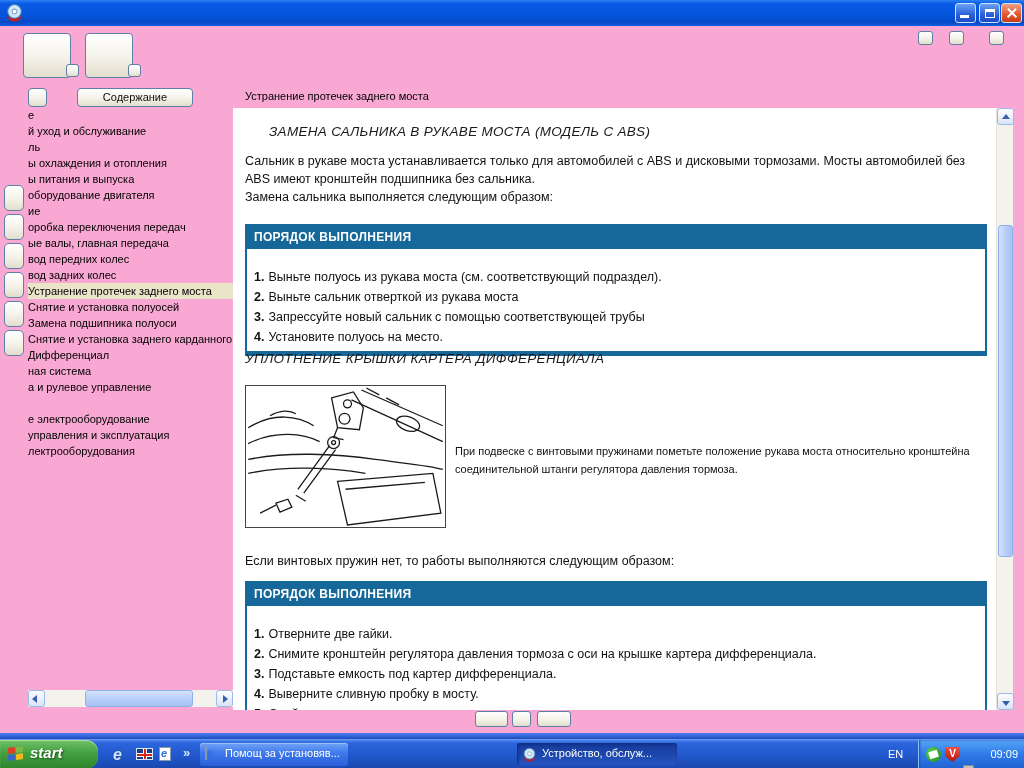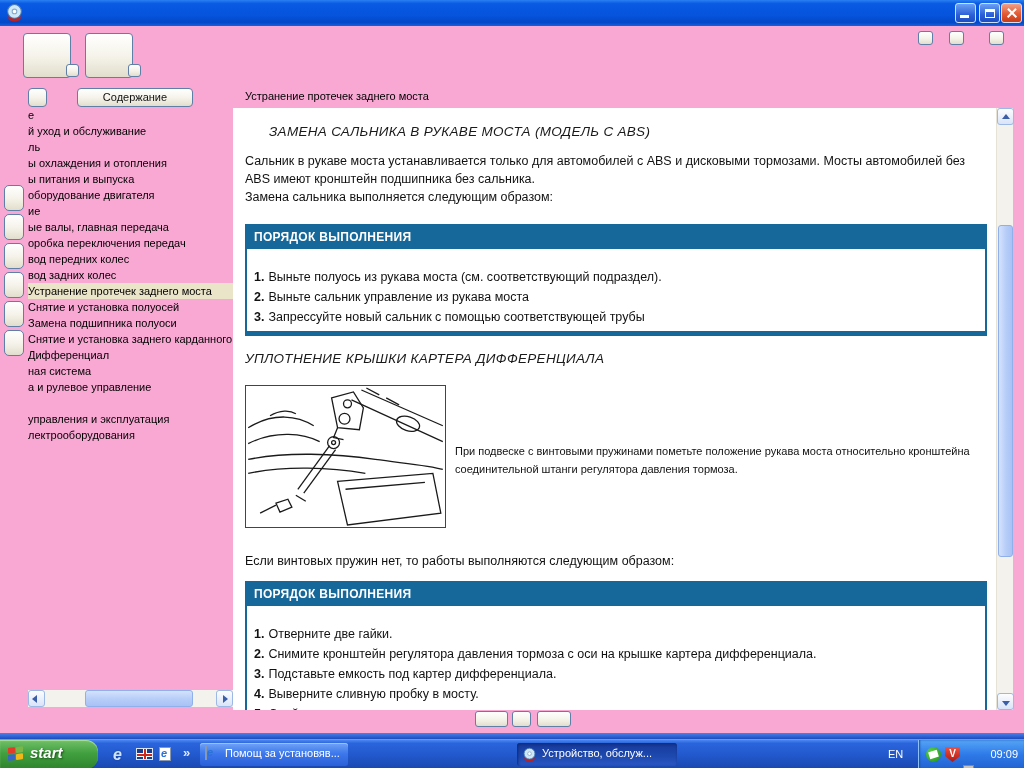--- a/index.html
+++ b/index.html
@@ -153,32 +153,33 @@
   <div class="xpbtn minicol-btn" style="top:330px;"></div>
 
   <div class="toc-list">
     <div class="toc-item">е</div>
     <div class="toc-item">й уход и обслуживание</div>
     <div class="toc-item">ль</div>
     <div class="toc-item">ы охлаждения и отопления</div>
     <div class="toc-item">ы питания и выпуска</div>
     <div class="toc-item">оборудование двигателя</div>
     <div class="toc-item">ие</div>
+    <div class="toc-item">оробка переключения передач</div>
     <div class="toc-item">ые валы, главная передача</div>
-    <div class="toc-item">оробка переключения передач</div>
     <div class="toc-item">вод передних колес</div>
     <div class="toc-item">вод задних колес</div>
     <div class="toc-item selected">Устранение протечек заднего моста</div>
     <div class="toc-item">Снятие и установка полуосей</div>
     <div class="toc-item">Замена подшипника полуоси</div>
     <div class="toc-item">Снятие и установка заднего карданного</div>
     <div class="toc-item">Дифференциал</div>
     <div class="toc-item">ная система</div>
     <div class="toc-item">а и рулевое управление</div>
     <div class="toc-item"></div>
+    <div class="toc-item">е электрооборудование</div>
     <div class="toc-item">управления и эксплуатация</div>
     <div class="toc-item">лектрооборудования</div>
   </div>
 
   <div class="hscroll">
     <div class="sbtn" style="left:0; top:0;">
         <span class="arrow left"></span>
       </div>
     <div class="hthumb"></div>
     <div class="sbtn" style="right:0; top:0;">
@@ -190,22 +191,23 @@
     <div class="sec-title" style="top:16px;margin-left:24px;">ЗАМЕНА САЛЬНИКА В РУКАВЕ МОСТА (МОДЕЛЬ С ABS)</div>
     <div class="para" style="top:44px;">
       <span style="display:block;">Сальник в рукаве моста устанавливается только для автомобилей с ABS и дисковыми тормозами. Мосты автомобилей без ABS имеют кронштейн подшипника без сальника.</span>
       <span style="display:block;">Замена сальника выполняется следующим образом:</span>
     </div>
 
     <div class="proc-box" style="top:116px; border-bottom-width:5px;">
       <div class="proc-head">ПОРЯДОК ВЫПОЛНЕНИЯ</div>
       <div class="proc-body">
         <div class="step"><span class="stepnum">1.</span><span>Выньте полуось из рукава моста (см. соответствующий подраздел).</span></div>
-        <div class="step"><span class="stepnum">2.</span><span>Выньте сальник управление из рукава моста</span></div>
+        <div class="step"><span class="stepnum">2.</span><span>Выньте сальник отверткой из рукава моста</span></div>
         <div class="step"><span class="stepnum">3.</span><span>Запрессуйте новый сальник с помощью соответствующей трубы</span></div>
+        <div class="step"><span class="stepnum">4.</span><span>Установите полуось на место.</span></div>
       </div>
     </div>
 
     <div class="sec-title" style="top:243px;">УПЛОТНЕНИЕ КРЫШКИ КАРТЕРА ДИФФЕРЕНЦИАЛА</div>
 
     <div class="figure">
       <svg class="linework" viewBox="0 0 200 142" width="199" height="141">
         <path d="M116,4 L198,40"></path>
         <path d="M106,14 L198,56"></path>
         <path d="M121,2 L134,9 M141,12 L154,19"></path>

